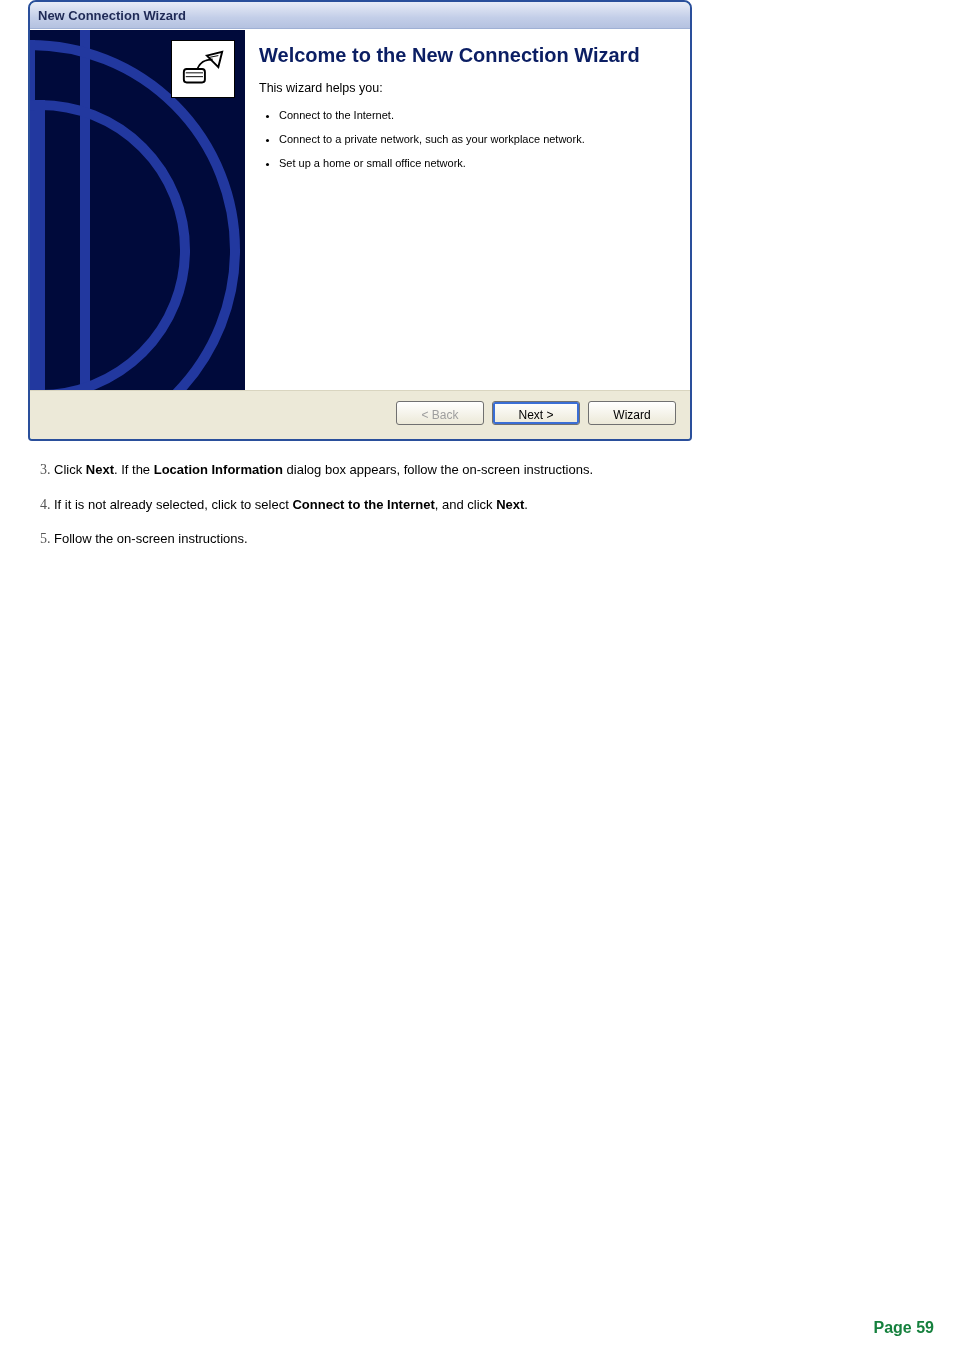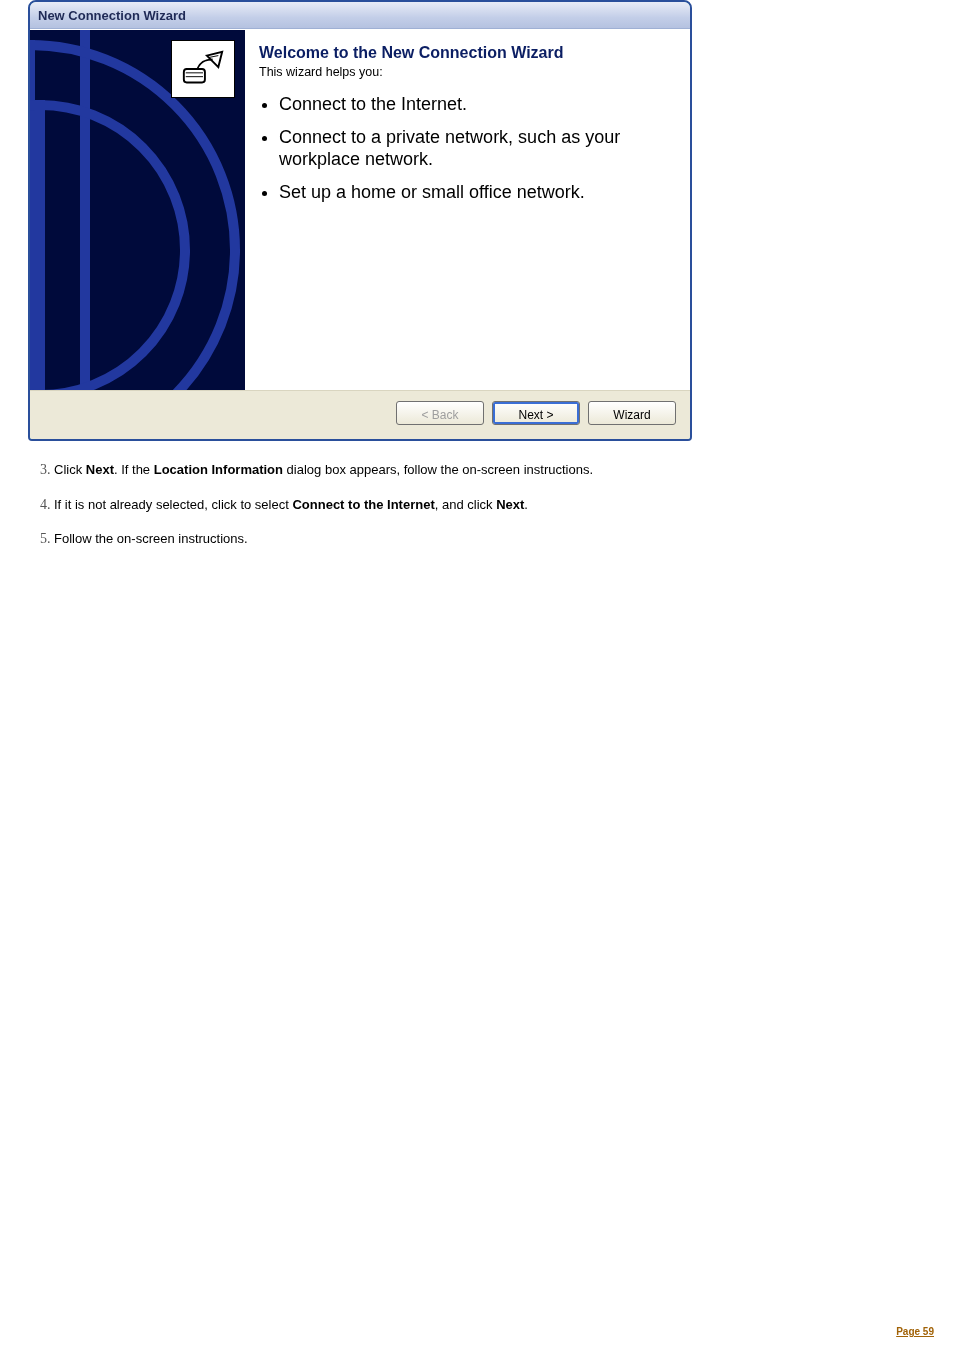--- a/index.html
+++ b/index.html
@@ -85,34 +85,34 @@
 
   .content-panel {
     flex: 1;
     padding: 12px 18px 10px 14px;
     font-family: Tahoma, Arial, sans-serif;
     color: #000;
     display: flex;
     flex-direction: column;
   }
   .wiz-title {
-    font-size: 16px;
+    font-size: 20px;
     font-weight: bold;
     color: #0b1e63;
     line-height: 1.15;
-    margin: 2px 0 3px 0;
+    margin: 2px 0 14px 0;
   }
   .intro {
     font-size: 12.5px;
     margin-bottom: 8px;
   }
   ul.bullets {
     margin: 0 0 0 6px;
     padding: 0 0 0 14px;
-    font-size: 18px;
+    font-size: 11px;
   }
   ul.bullets li {
     margin: 6px 0 10px 0;
     line-height: 1.25;
   }
   .spacer { flex: 1; }
   .continue-text {
     font-size: 12.5px;
     margin: 24px 0 10px 0;
   }
@@ -164,24 +164,23 @@
     color: #555;
   }
   .b { font-weight: bold; }
 
   
   .page-footer {
     position: absolute;
     right: 20px;
     bottom: 14px;
     font-family: Verdana, Arial, sans-serif;
-    font-size: 10px;
+    font-size: 16px;
     font-weight: bold;
-    color: #a16207;
-    text-decoration: underline;
+    color: #15803d;
   }
 </style>
 </head>
 <body>
 
 <div class="page">
 
   <div class="dialog">
     <div class="titlebar">
       <span>New Connection Wizard</span>

